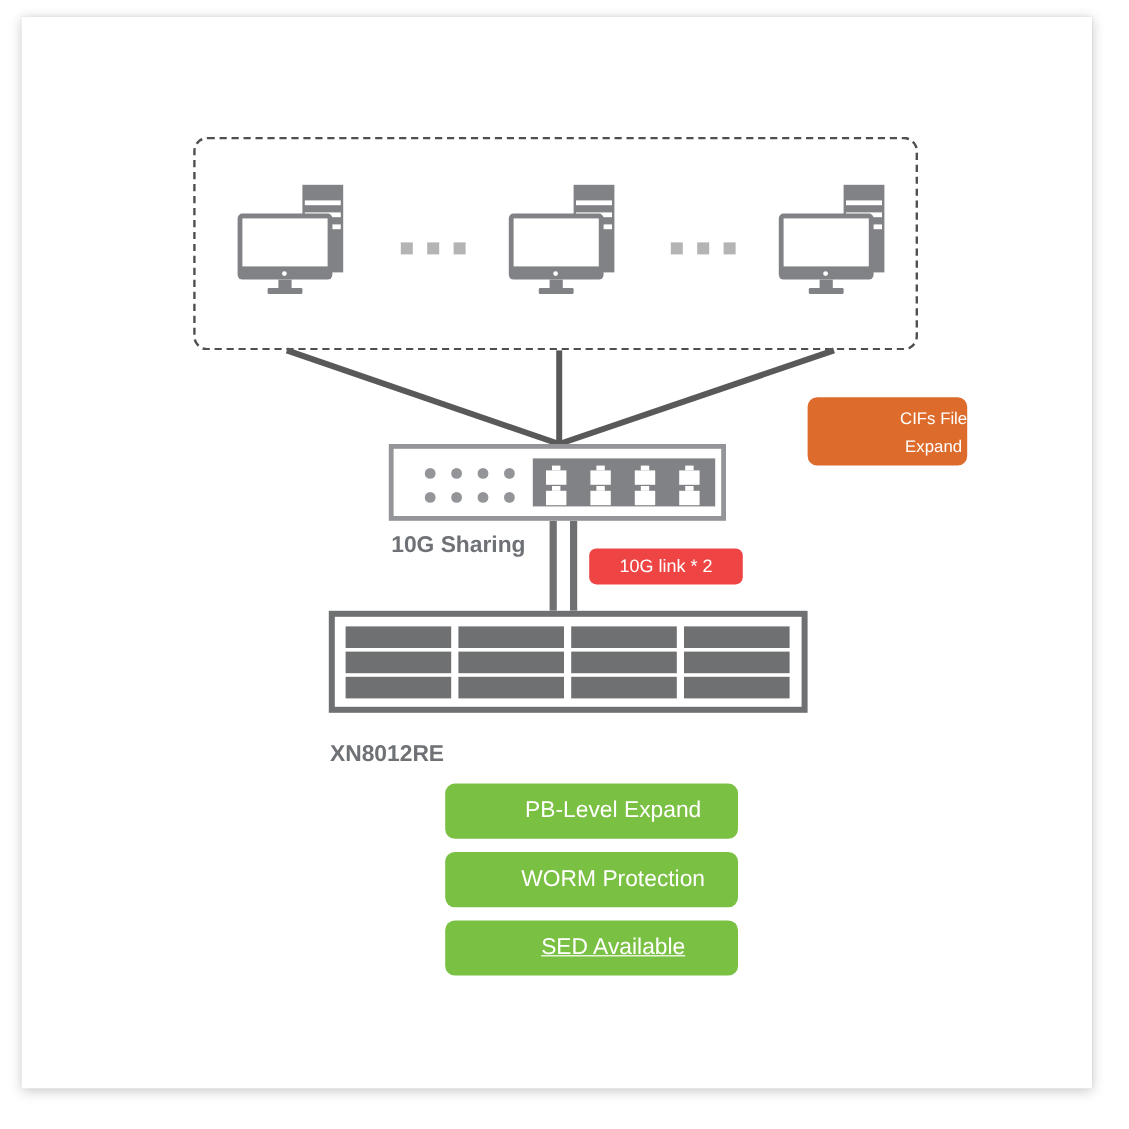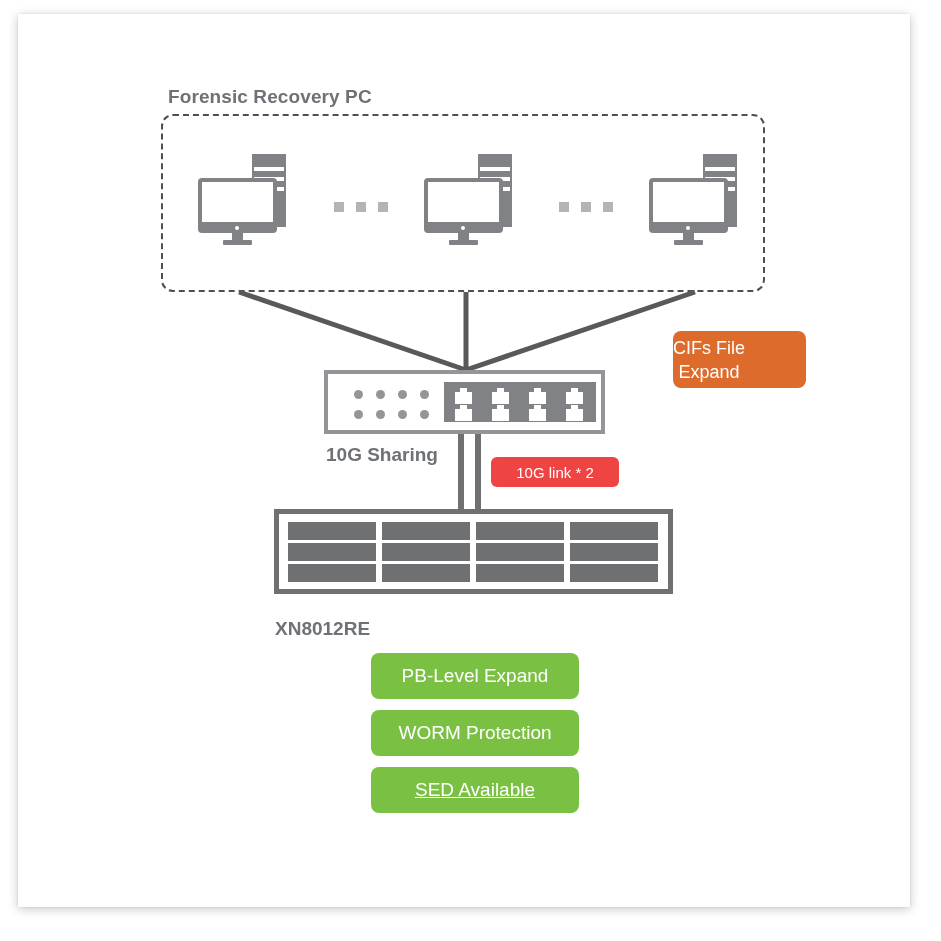--- a/index.html
+++ b/index.html
@@ -265,53 +265,53 @@
     width: 208px;
     height: 46px;
     background: #7ac143;
     border-radius: 8px;
     color: #ffffff;
     font-size: 19px;
     display: flex;
     align-items: center;
     justify-content: center;
     white-space: nowrap;
+    padding-left: 36px;
   }
   .feature.f0 { top: 653px; }
   .feature.f1 { top: 710px; }
   .feature.f2 { top: 767px; text-decoration: underline; }
 
   
   .protocol {
     position: absolute;
     left: 673px;
     top: 331px;
     width: 133px;
     height: 57px;
     background: #dd6b2b;
     border-radius: 8px;
     color: #ffffff;
-    font-size: 18px;
+    font-size: 14px;
     line-height: 24px;
     text-align: center;
     display: flex;
     align-items: center;
-    justify-content: flex-start;
+    justify-content: flex-end;
   }
   .protocol span { display: block; }
 </style>
 </head>
 <body>
 
 <div class="page-card">
 </div>
 
 <div class="diagram">
 
-  <div class="group-title">Forensic Recovery PC</div>
 
   <div class="group-box"></div>
 
   <div class="pc" style="left:198px;">
     <div class="pc-tower"></div>
     <div class="pc-tower-slot s1"></div>
     <div class="pc-tower-slot s2"></div>
     <div class="pc-tower-slot s3"></div>
     <div class="pc-monitor">
       <div class="pc-screen"></div>

